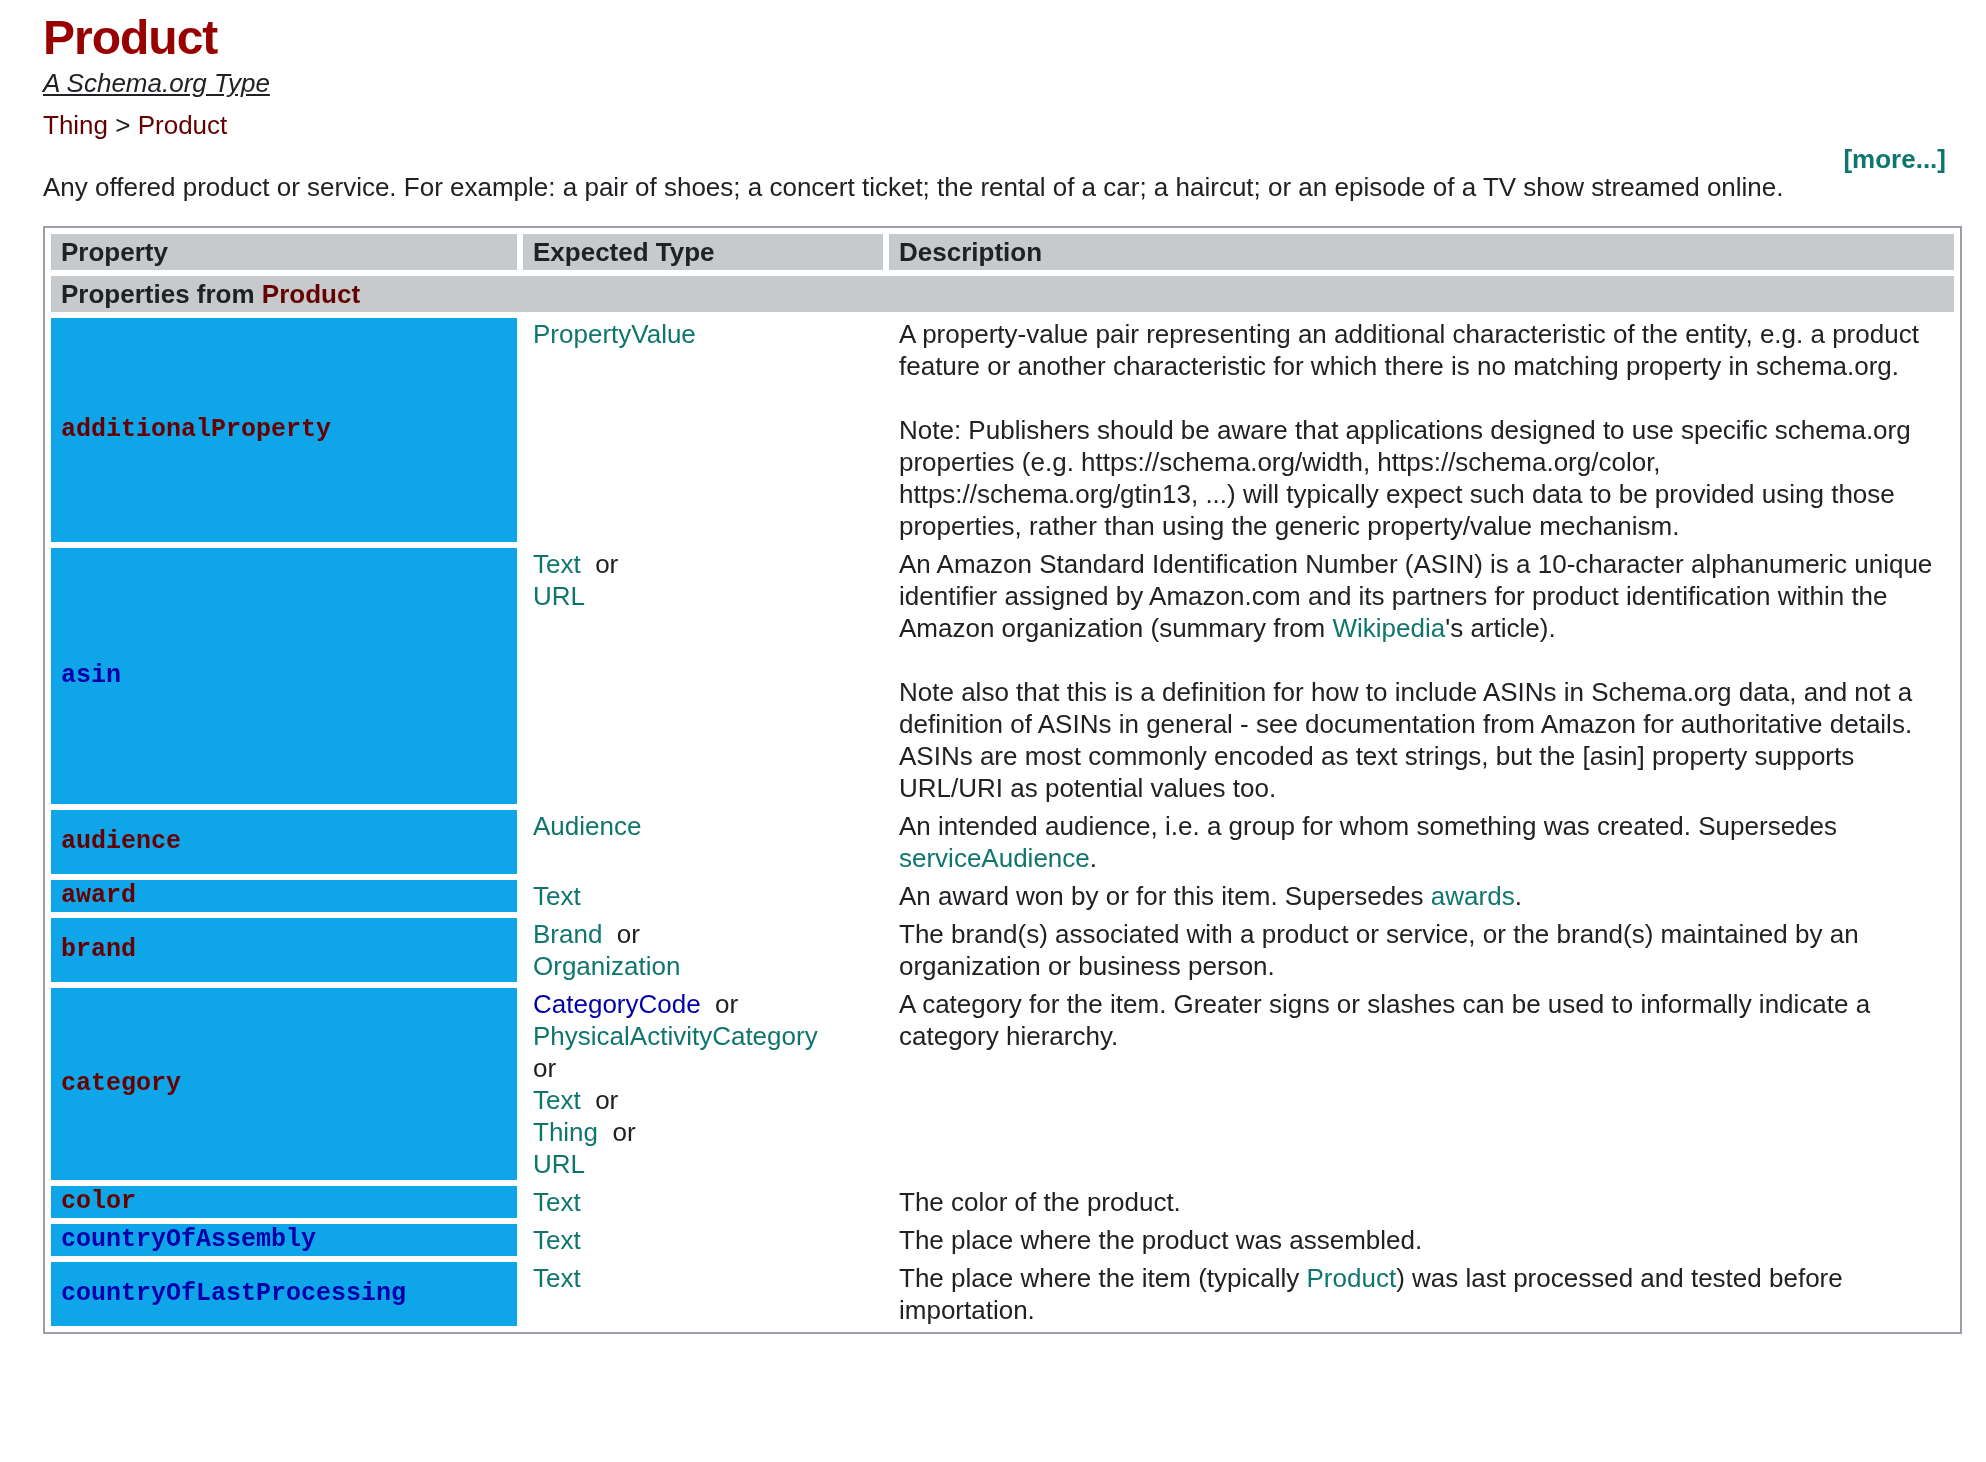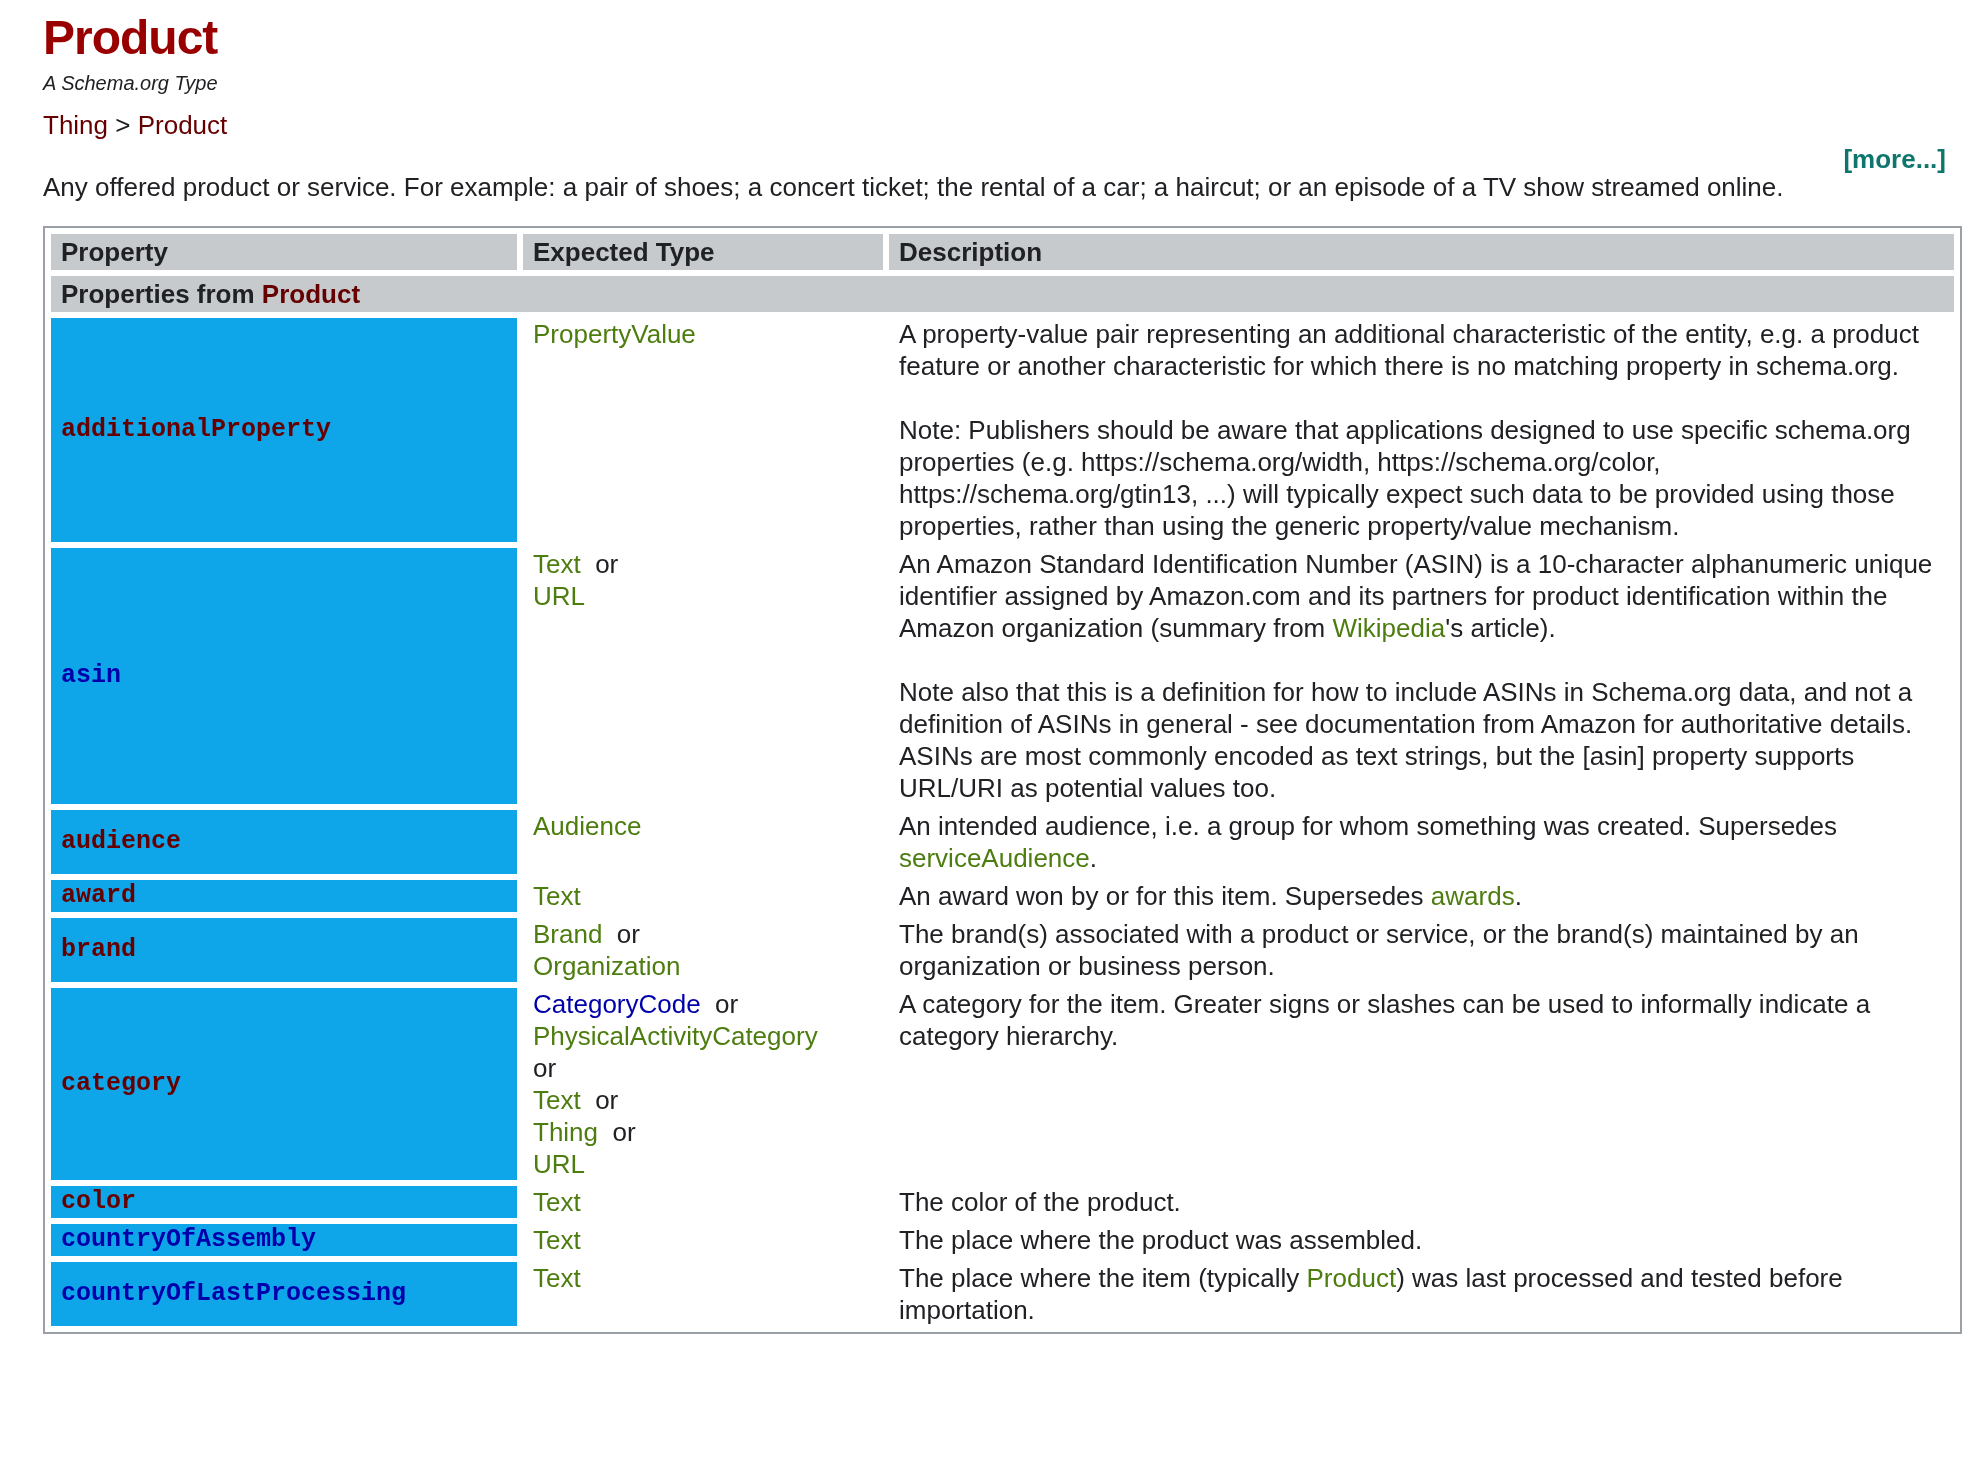--- a/index.html
+++ b/index.html
@@ -8,21 +8,21 @@
     font-family: "Liberation Sans", sans-serif;
     color: #202124;
     font-size: 26px;
   }
   .page { position: relative; padding: 0 36px 0 43px; }
   h1 {
     margin: 0; padding-top: 12px;
     font-size: 48px; font-weight: bold; color: #990000;
     letter-spacing: -1px; line-height: 52px;
   }
-  .subtitle { font-style: italic; font-size: 20px; line-height: 30px; margin-top: 4px; color: #202124; }
+  .subtitle { font-style: italic; font-size: 26px; line-height: 30px; margin-top: 4px; color: #202124; text-decoration: underline; }
   .crumbs { margin-top: 12px; font-size: 26px; line-height: 30px; }
   .crumbs a { color: #660000; text-decoration: none; }
   .crumbs .sep { color: #202124; }
   .more { text-align: right; font-weight: bold; font-size: 26px; line-height: 30px; margin-top: 4px; padding-right: 4px; }
   .more a { color: #0f766e; text-decoration: none; }
   .intro { font-size: 26px; line-height: 30px; margin-top: -2px; }
   table.defs {
     margin-top: 24px;
     border: 2px solid #9aa0a6;
     border-collapse: separate; border-spacing: 6px;
@@ -35,21 +35,21 @@
     padding: 2px 10px; height: 32px; color: #202124;
   }
   table.defs td { vertical-align: top; padding: 0 10px; line-height: 32px; }
   td.prop {
     background: #0ea5e9; vertical-align: middle !important;
     font-family: "Liberation Mono", monospace; font-weight: bold; font-size: 25px;
   }
   .prop a { text-decoration: none; }
   .red { color: #660000; }
   .blue { color: #0000aa; }
-  a.link { text-decoration: none; color: #4d7c0f; }
+  a.link { text-decoration: none; color: #0f766e; }
   a.link.blue { color: #0000aa; }
   .or { color: #202124; }
   .desc p { margin: 0; }
   .desc p + p { margin-top: 32px; }
   .section-row th .red { color: #660000; }
 </style>
 </head>
 <body>
 
 <div class="page">

